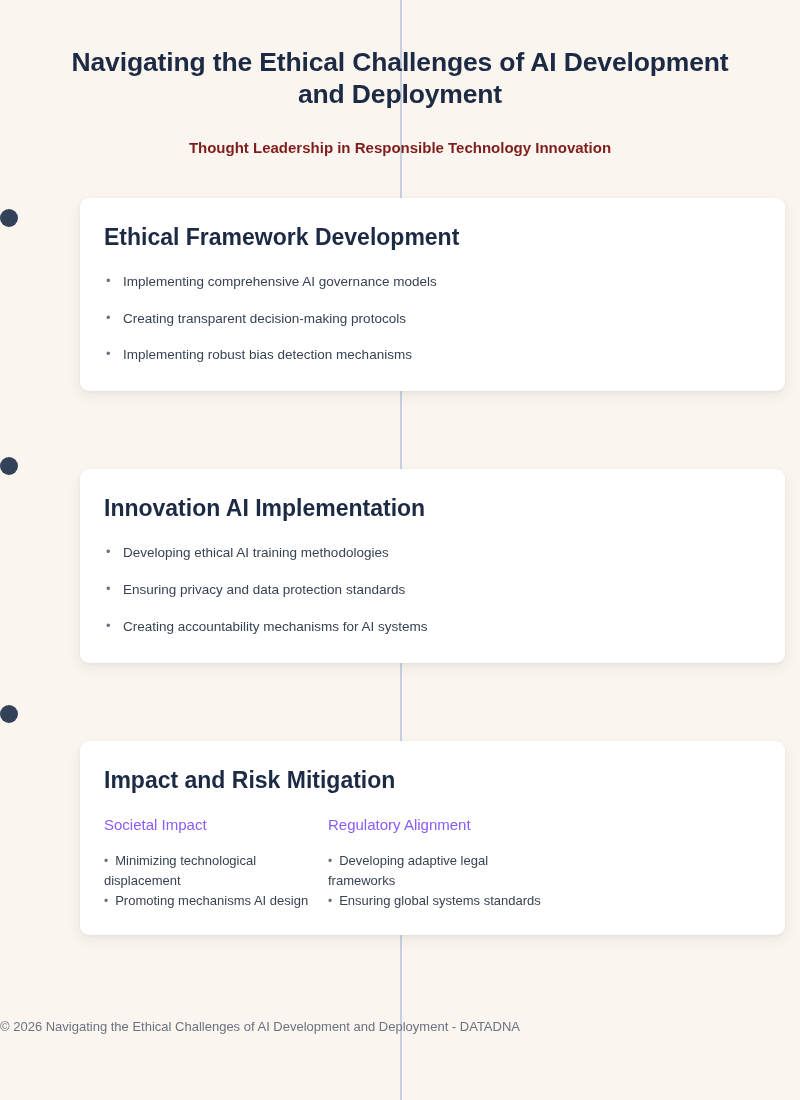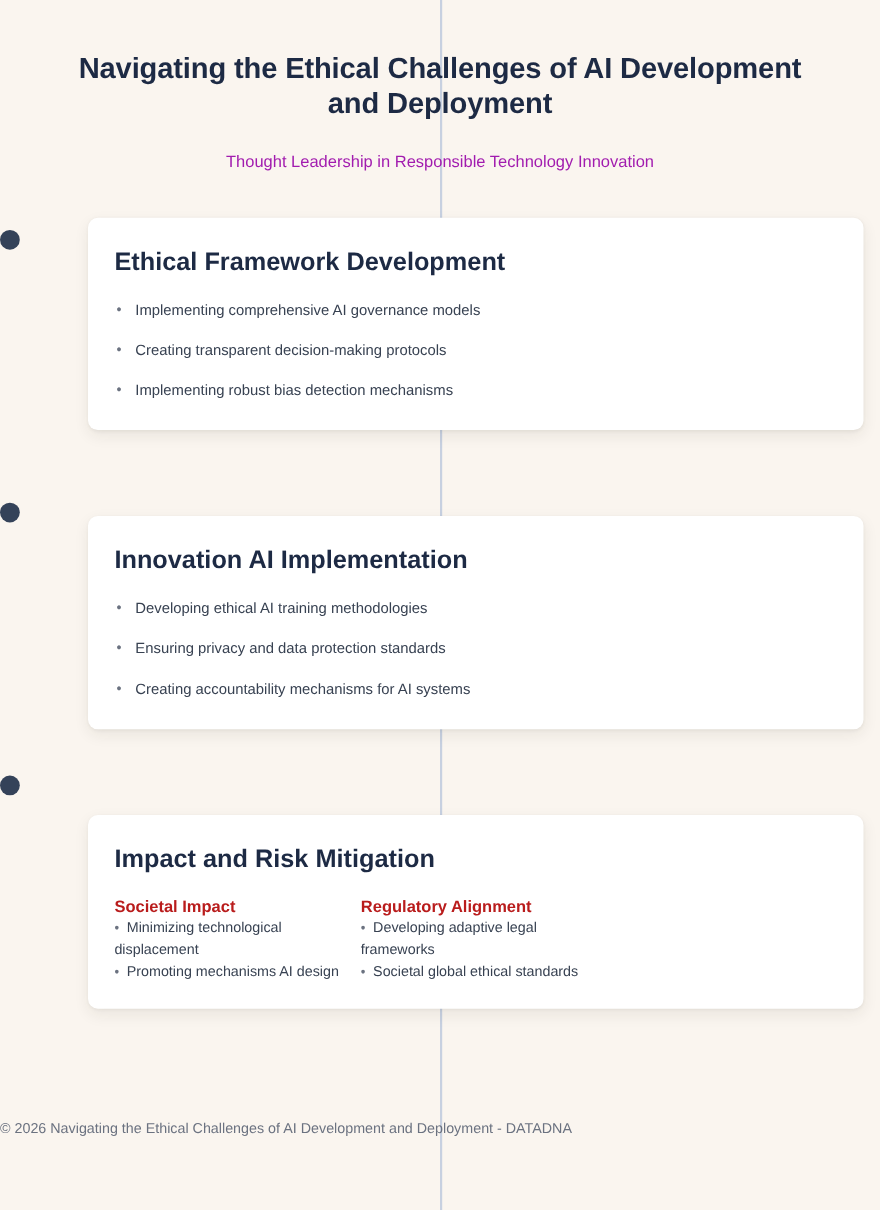--- a/index.html
+++ b/index.html
@@ -54,22 +54,22 @@
     color: #1d2a44;
     line-height: 1.22;
     letter-spacing: -0.15px;
     max-width: 700px;
     margin: 0 auto;
   }
 
   .page-subtitle {
     margin-top: 28px;
     font-size: 15px;
-    color: #a21caf;
-    font-weight: normal;
+    color: #7f1d1d;
+    font-weight: bold;
   }
 
   
   .cards {
     position: relative;
     z-index: 2;
     margin-top: 42px;
   }
 
   .card {
@@ -116,23 +116,23 @@
   
   .columns {
     display: flex;
     gap: 0;
   }
 
   .column { width: 224px; flex: 0 0 224px; }
 
   .column-title {
     font-size: 15px;
-    color: #b91c1c;
-    font-weight: bold;
-    margin-bottom: 0;
+    color: #8b5cf6;
+    font-weight: normal;
+    margin-bottom: 18px;
   }
 
   .column-list { list-style: none; }
 
   .column-list li {
     font-size: 13px;
     color: #384252;
     line-height: 1.55;
     text-indent: 0;
   }
@@ -202,21 +202,21 @@
           <li><span class="col-bullet">•</span><span>Minimizing technological displacement</span></li>
           <li><span class="col-bullet">•</span><span>Promoting mechanisms AI design</span></li>
         </ul>
       </div>
 
 
       <div class="column">
         <h3 class="column-title">Regulatory Alignment</h3>
         <ul class="column-list">
           <li><span class="col-bullet">•</span><span>Developing adaptive legal frameworks</span></li>
-          <li><span class="col-bullet">•</span><span>Societal global ethical standards</span></li>
+          <li><span class="col-bullet">•</span><span>Ensuring global systems standards</span></li>
         </ul>
       </div>
 
     </div>
   </section>
 
 </main>
 
 <footer class="page-footer">
   <span class="footer-text">© 2026 Navigating the Ethical Challenges of AI Development and Deployment - DATADNA</span>

